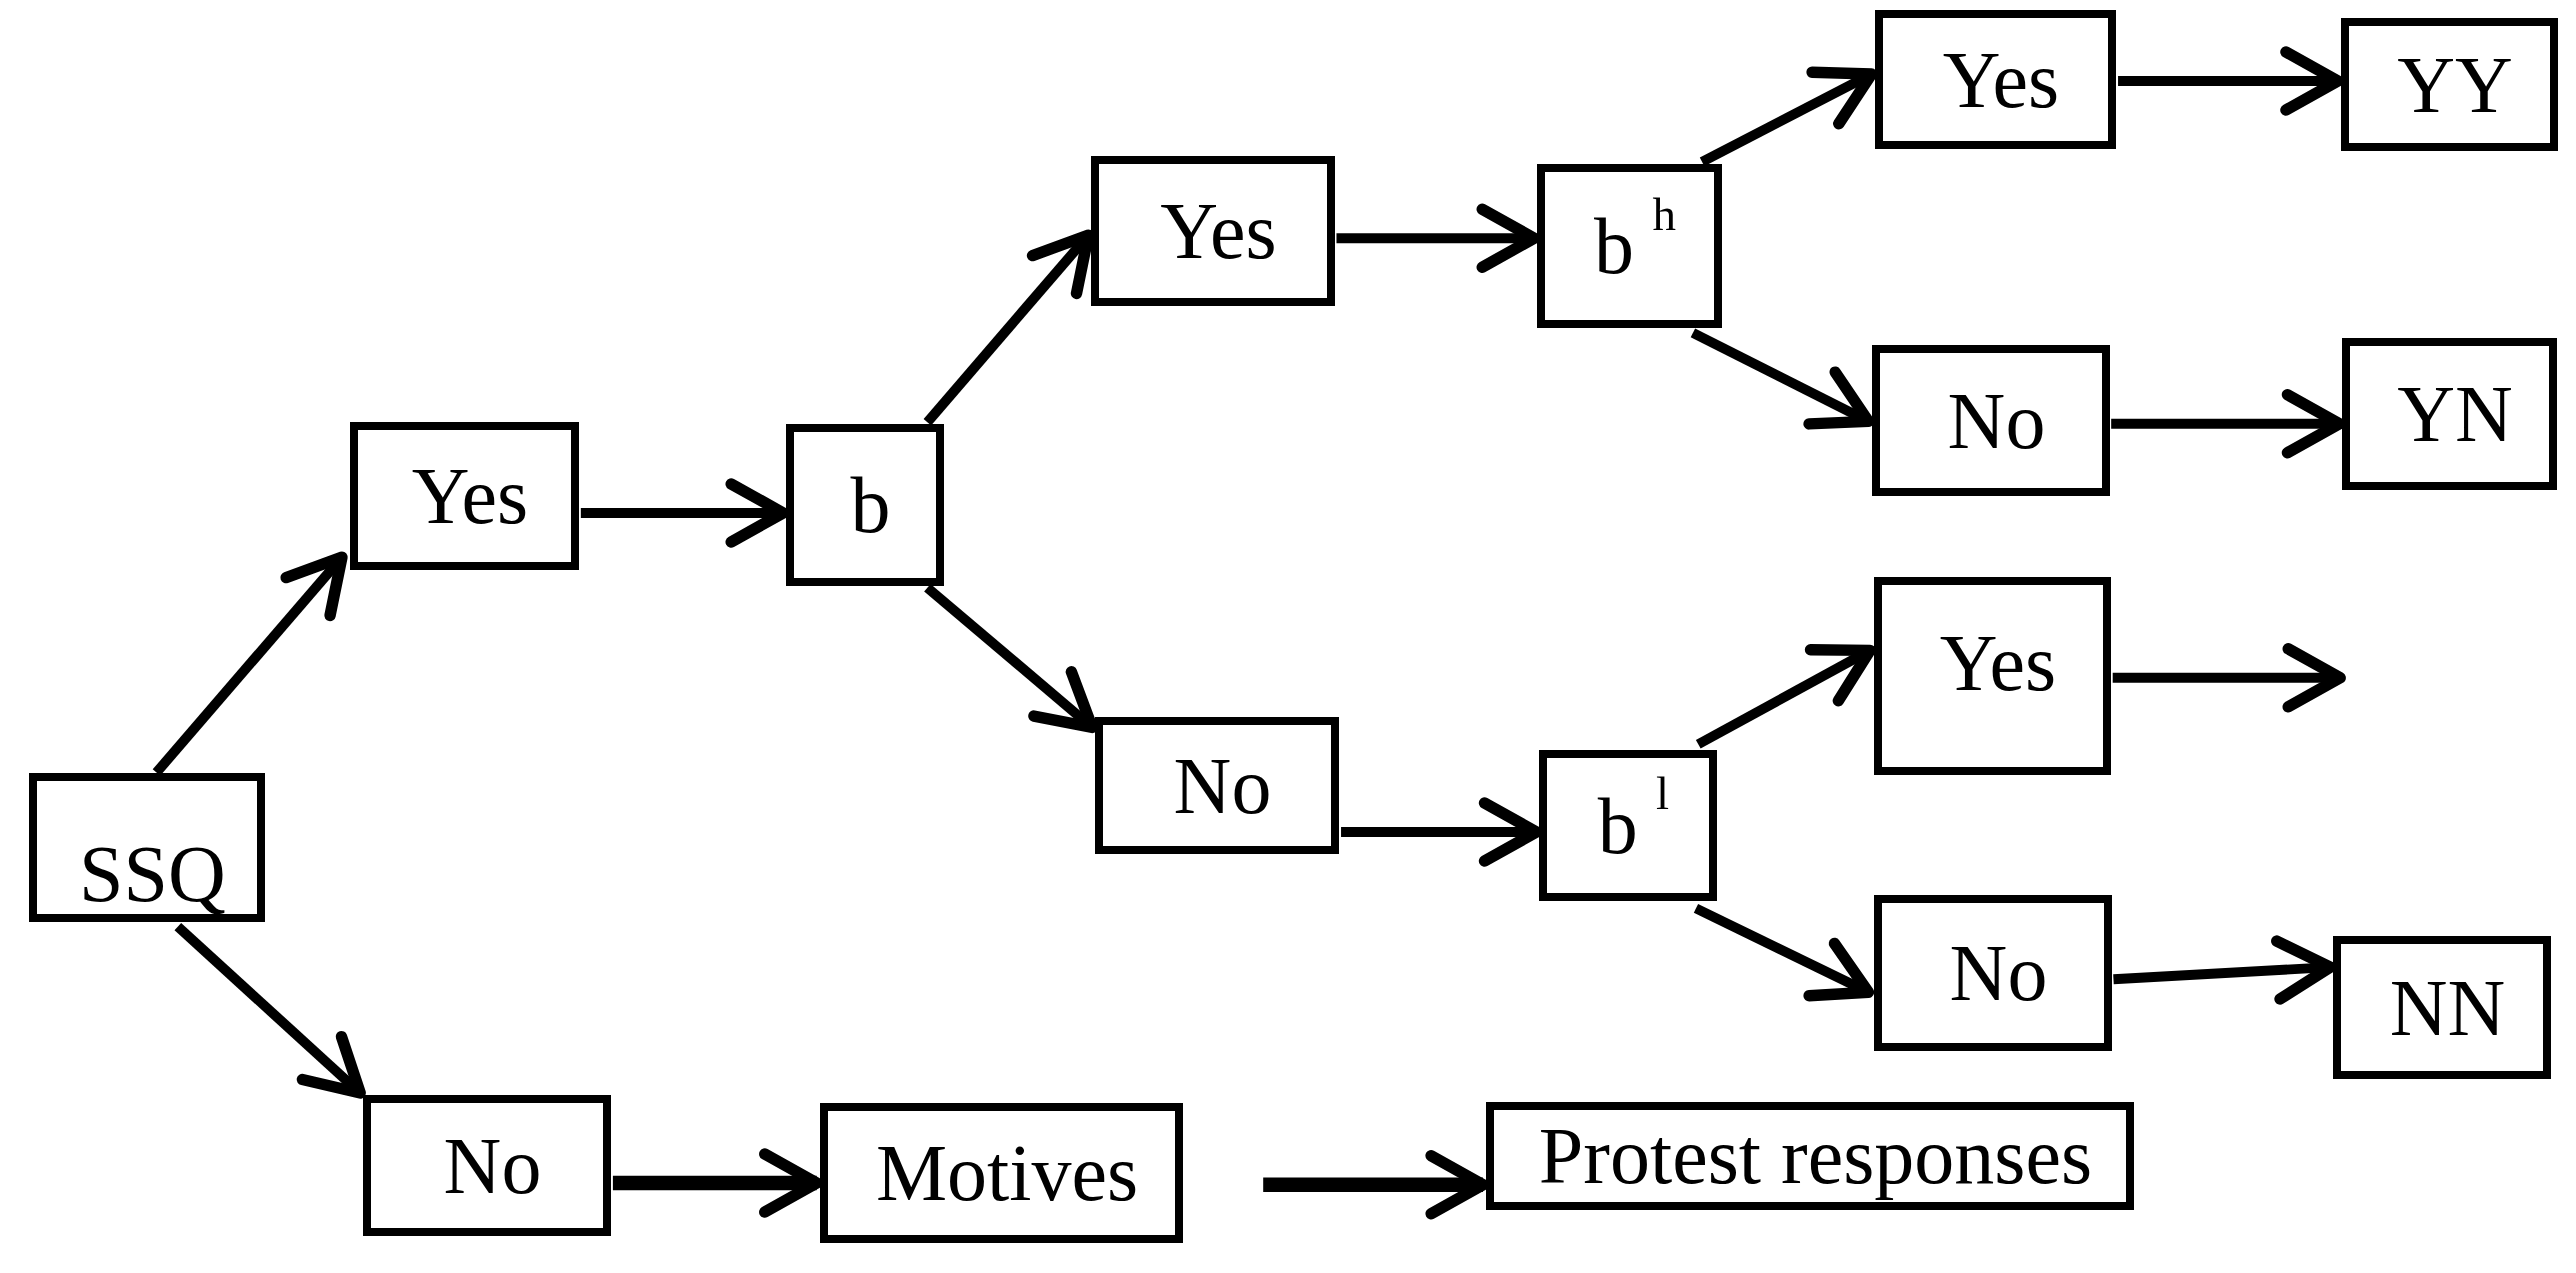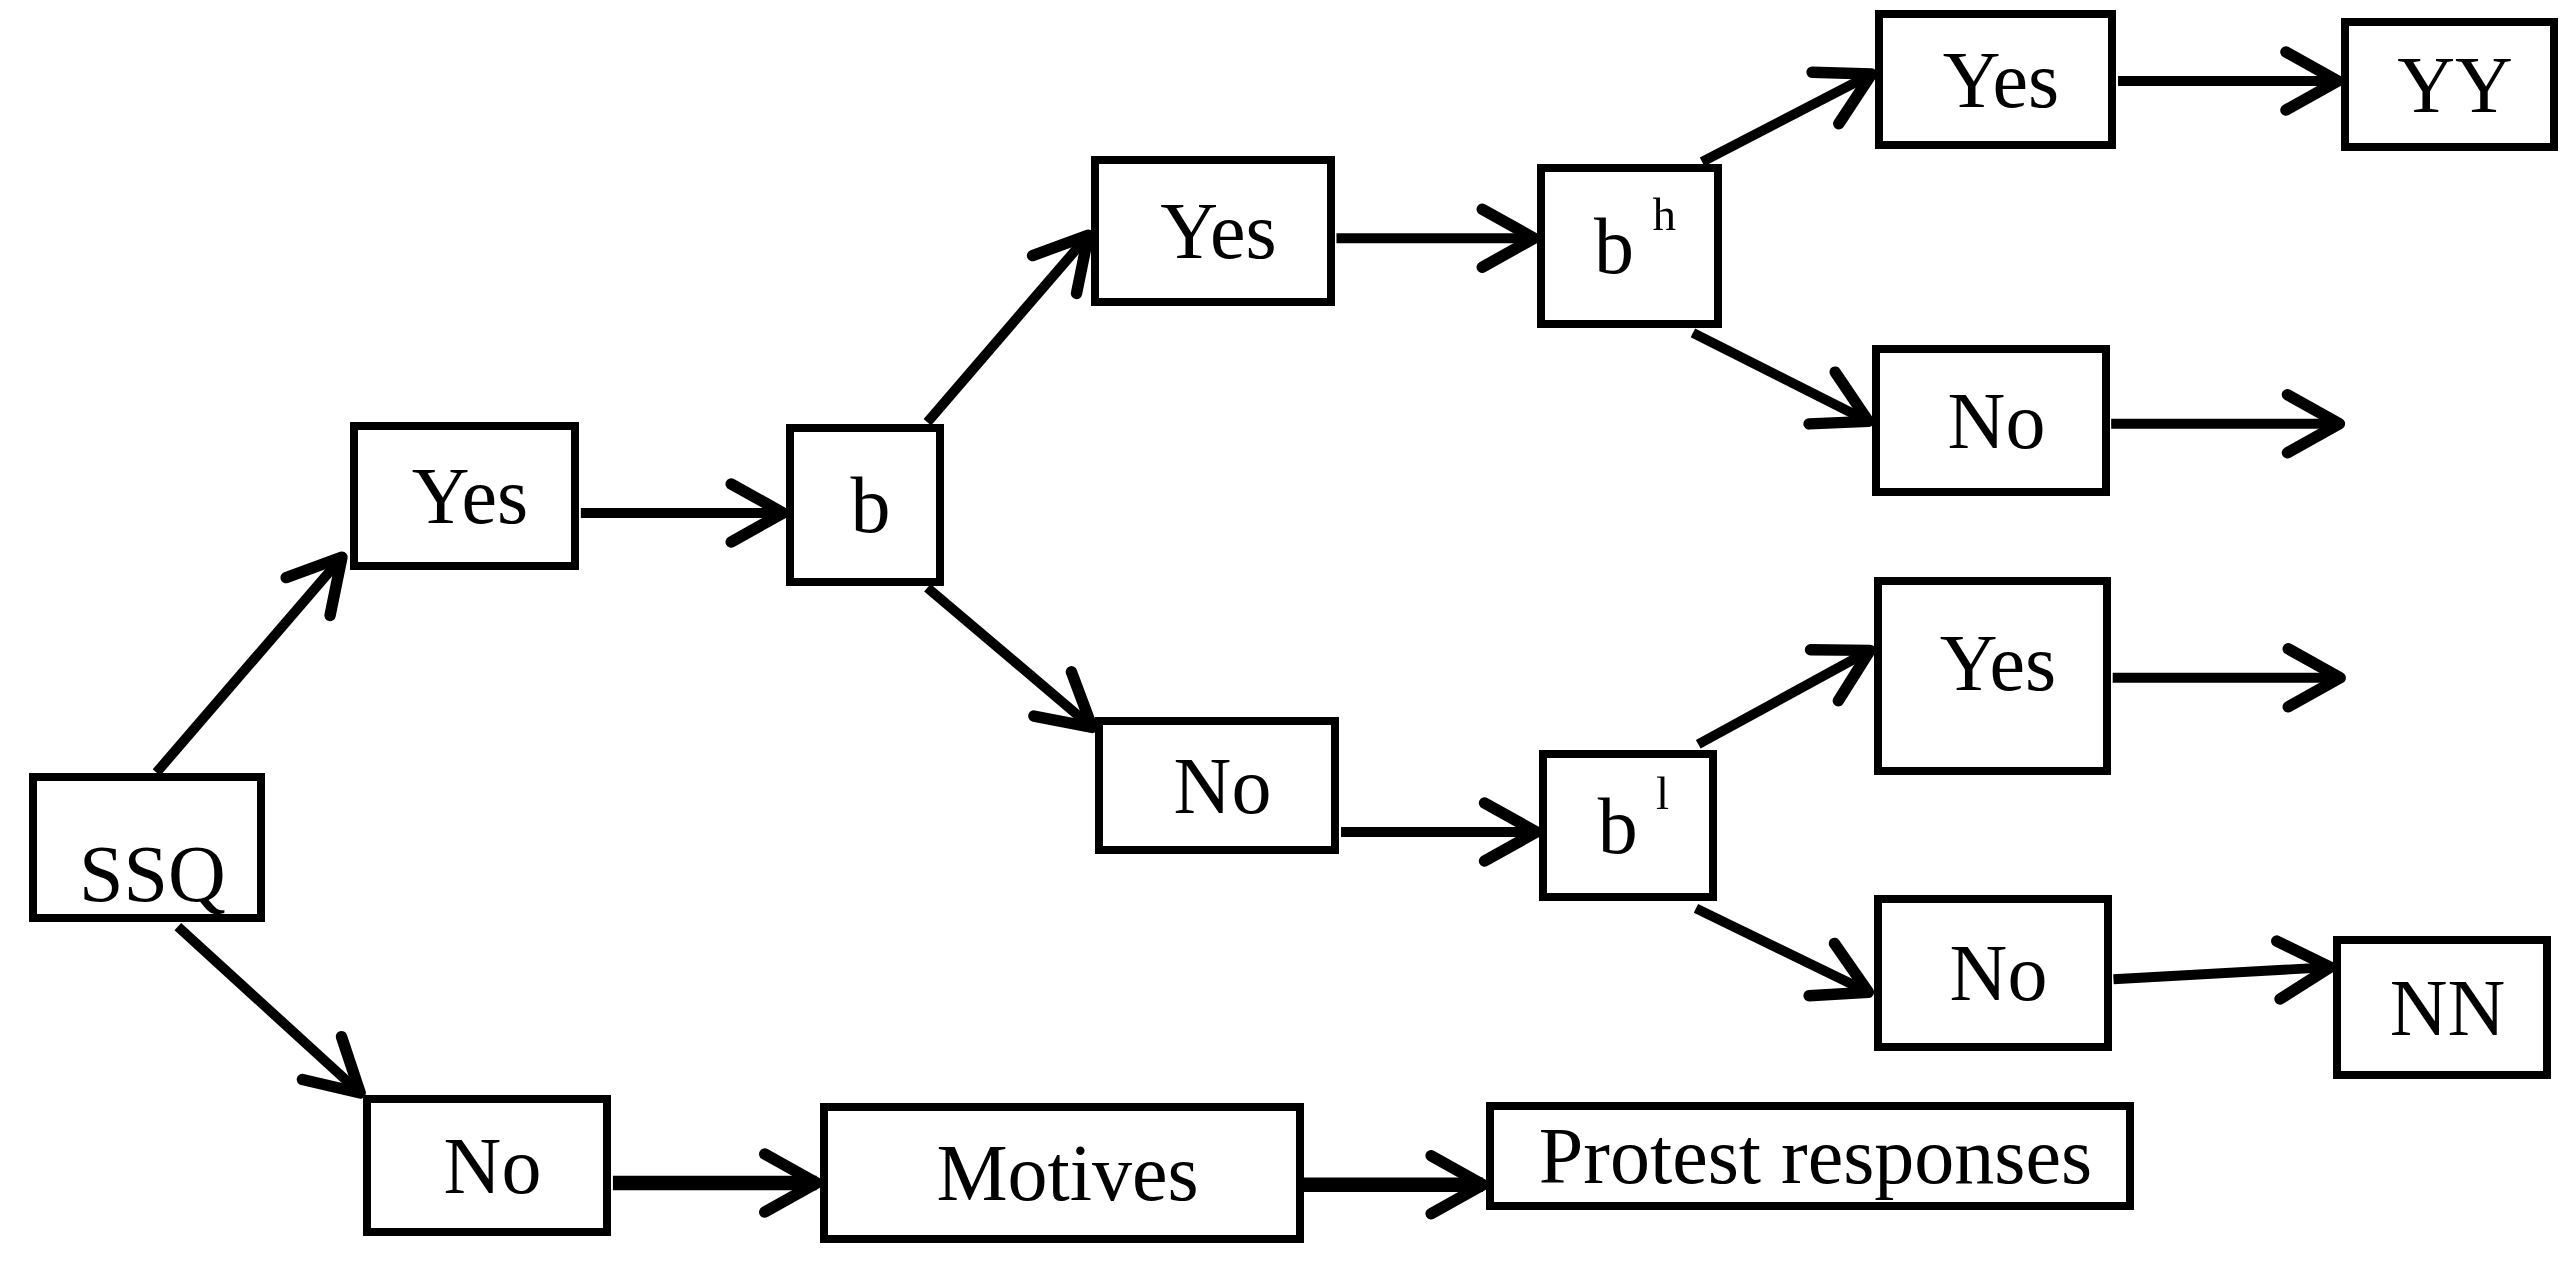--- a/index.html
+++ b/index.html
@@ -36,21 +36,21 @@
   .n-bl       { left:1539px; top:750px;  width:178px; height:151px; }
   .n-yes-top  { left:1875px; top:10px;   width:241px; height:139px; }
   .n-no-r2    { left:1872px; top:345px;  width:238px; height:151px; }
   .n-yes-r3   { left:1874px; top:577px;  width:237px; height:198px; align-items:flex-start; padding-top:38px; }
   .n-no-r4    { left:1874px; top:895px; width:238px; height:156px; }
   .n-yy       { left:2341px; top:18.3px;   width:217px; height:133px; }
   .n-yn       { left:2342px; top:338px;  width:215px; height:152px; }
   .n-ny       { left:2343px; top:576px;  width:213px; height:163px; }
   .n-nn       { left:2333px; top:936px; width:218px; height:143px; }
   .n-no-b     { left:363px;  top:1095px; width:248px; height:141px; }
-  .n-motives  { left:820px; top:1103px; width:484px; height:140px; }
+  .n-motives  { left:820px; top:1103px; width:363px; height:140px; }
   .n-protest  { left:1486px; top:1102px; width:648px; height:108px; }
 </style>
 </head>
 <body>
 
 <div class="canvas">
 
   <svg class="edges" viewBox="0 0 3375 1669" xmlns="http://www.w3.org/2000/svg">
     <defs>
       <marker id="ah" markerUnits="userSpaceOnUse" markerWidth="170" markerHeight="130" refX="146" refY="60" orient="auto">
@@ -123,20 +123,23 @@
   </div>
 
   <div class="node n-no-r4">
     <span>No</span>
   </div>
 
   <div class="node n-yy">
     <span>YY</span>
   </div>
 
+  <div class="node n-yn">
+    <span>YN</span>
+  </div>
 
 
   <div class="node n-nn">
     <span>NN</span>
   </div>
 
   <div class="node n-no-b">
     <span>No</span>
   </div>
 

